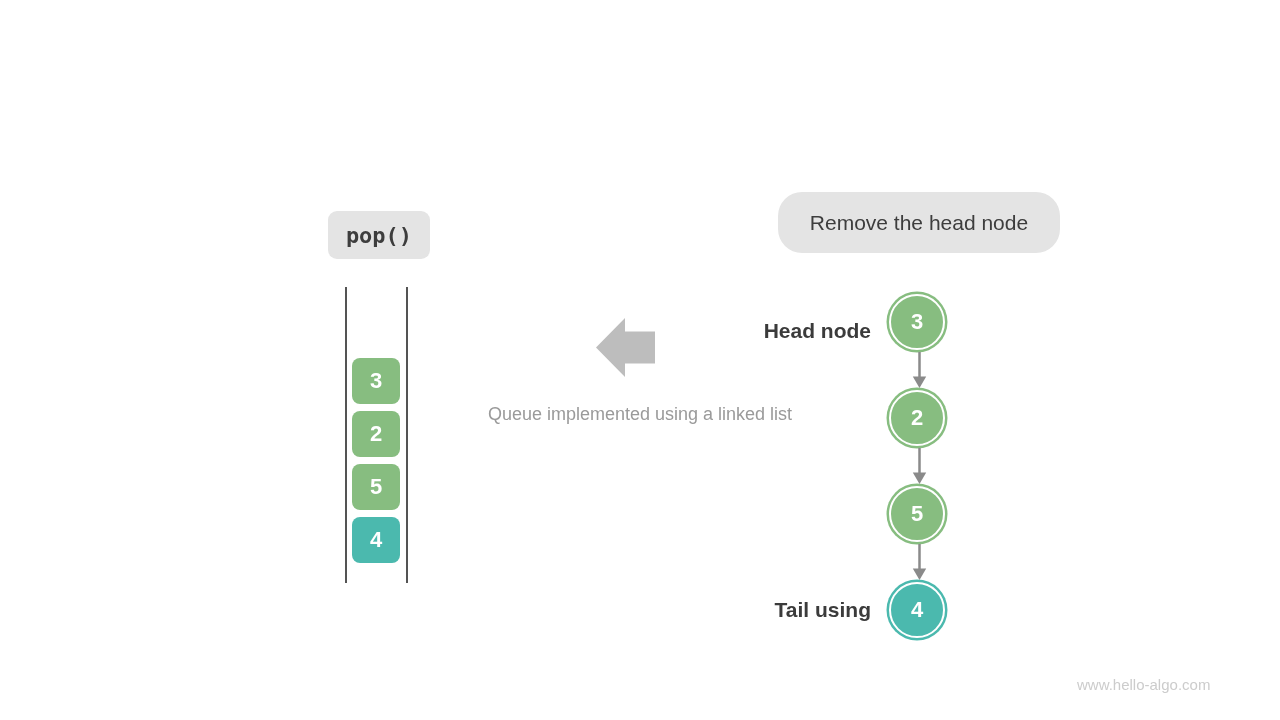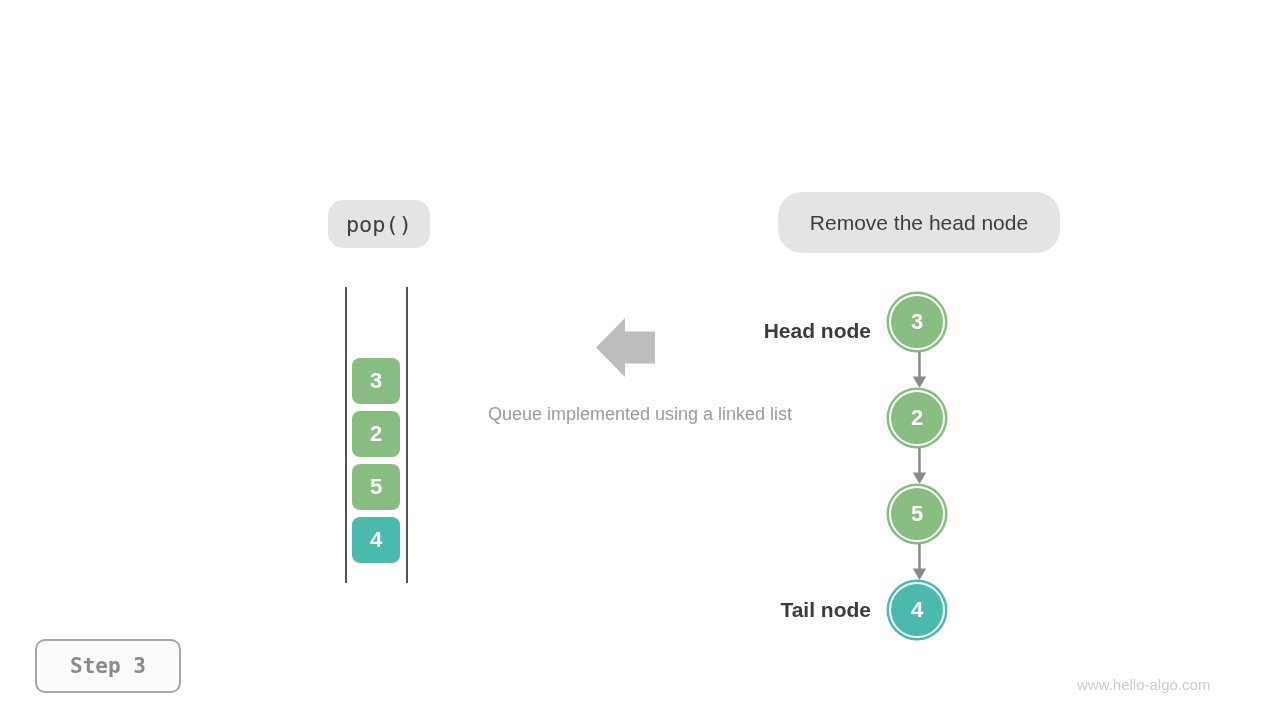--- a/index.html
+++ b/index.html
@@ -16,24 +16,25 @@
   
   .bubble {
     position: absolute;
     display: flex;
     align-items: center;
     justify-content: center;
     background: var(--bubble_bg);
     color: var(--bubble_text);
   }
   .bubble.pop {
-    left: 328px; top: 200px; width: 102px; height: 48px;
-    border-radius: 15px;
+    left: 328px; top: 211px; width: 102px; height: 48px;
+    border-radius: 9px;
     font-family: "DejaVu Sans Mono", monospace;
     font-size: 22px;
+    font-weight: bold;
   }
   .bubble.caption {
     left: 778px; top: 192px; width: 282px; height: 61px;
     border-radius: 24px;
     font-size: 21px;
   }
 
   
   .qwall {
     position: absolute;
@@ -147,37 +148,36 @@
   <div class="qitem i2" data-tone="green">5</div>
   <div class="qitem i3" data-tone="teal">4</div>
 
   <svg class="big-arrow" width="59" height="59" viewBox="0 0 59 59">
     <polygon points="0,29.5 29,0 29,13.5 59,13.5 59,45.5 29,45.5 29,59"></polygon>
   </svg>
 
   <div class="desc">Queue implemented using a linked list</div>
 
   <div class="node-label head">Head node</div>
-  <div class="node-label tail">Tail node</div>
+  <div class="node-label tail">Tail using</div>
 
   <div class="lnode n0" data-tone="green">3</div>
   <div class="lnode n1" data-tone="green">2</div>
   <div class="lnode n2" data-tone="green">5</div>
   <div class="lnode n3" data-tone="teal">4</div>
 
   <svg class="conn c0" width="25" height="37" viewBox="0 0 25 37">
     <line x1="12.5" y1="0" x2="12.5" y2="27"></line>
     <polygon points="12.5,36 5.8,24.5 19.2,24.5"></polygon>
   </svg>
   <svg class="conn c1" width="25" height="37" viewBox="0 0 25 37">
     <line x1="12.5" y1="0" x2="12.5" y2="27"></line>
     <polygon points="12.5,36 5.8,24.5 19.2,24.5"></polygon>
   </svg>
   <svg class="conn c2" width="25" height="37" viewBox="0 0 25 37">
     <line x1="12.5" y1="0" x2="12.5" y2="27"></line>
     <polygon points="12.5,36 5.8,24.5 19.2,24.5"></polygon>
   </svg>
 
-  <div class="step-badge">Step 3</div>
 
   <div class="watermark">www.hello-algo.com</div>
 
 </div>
 
 </body></html>

